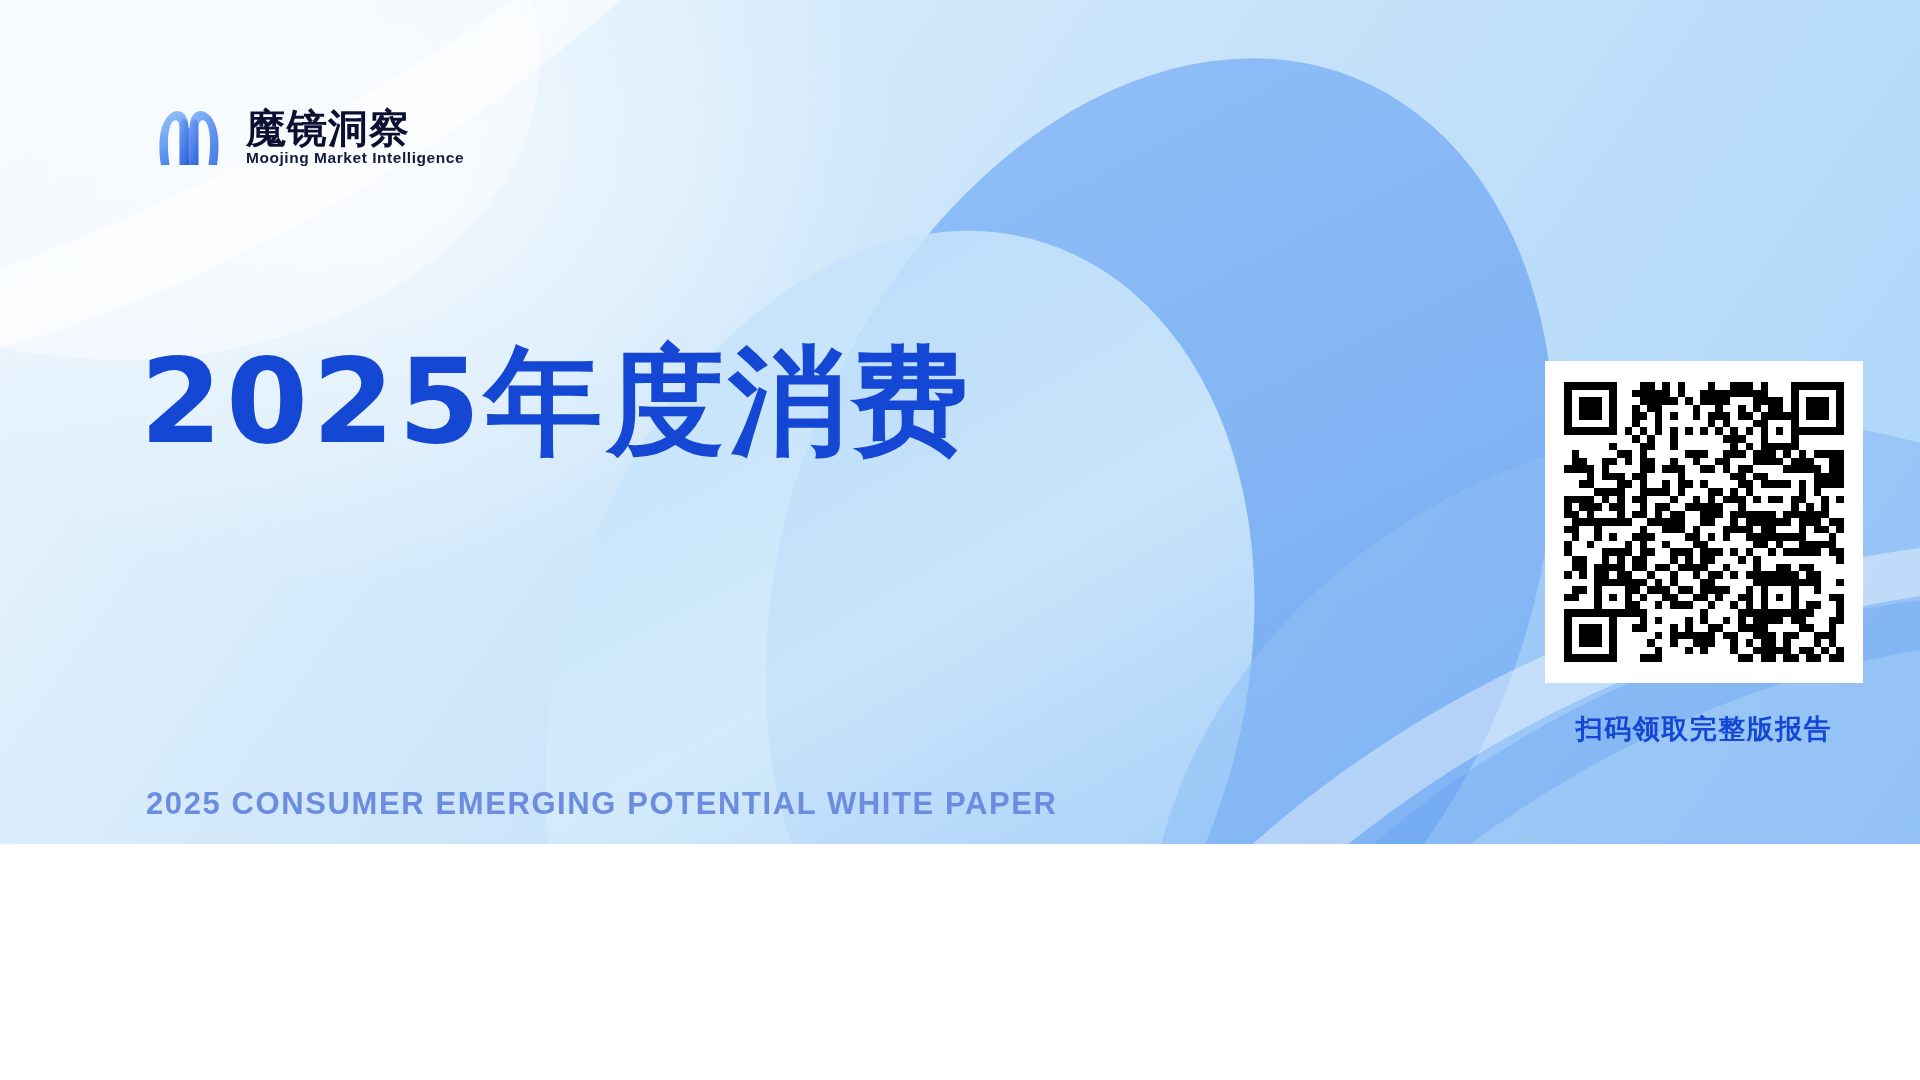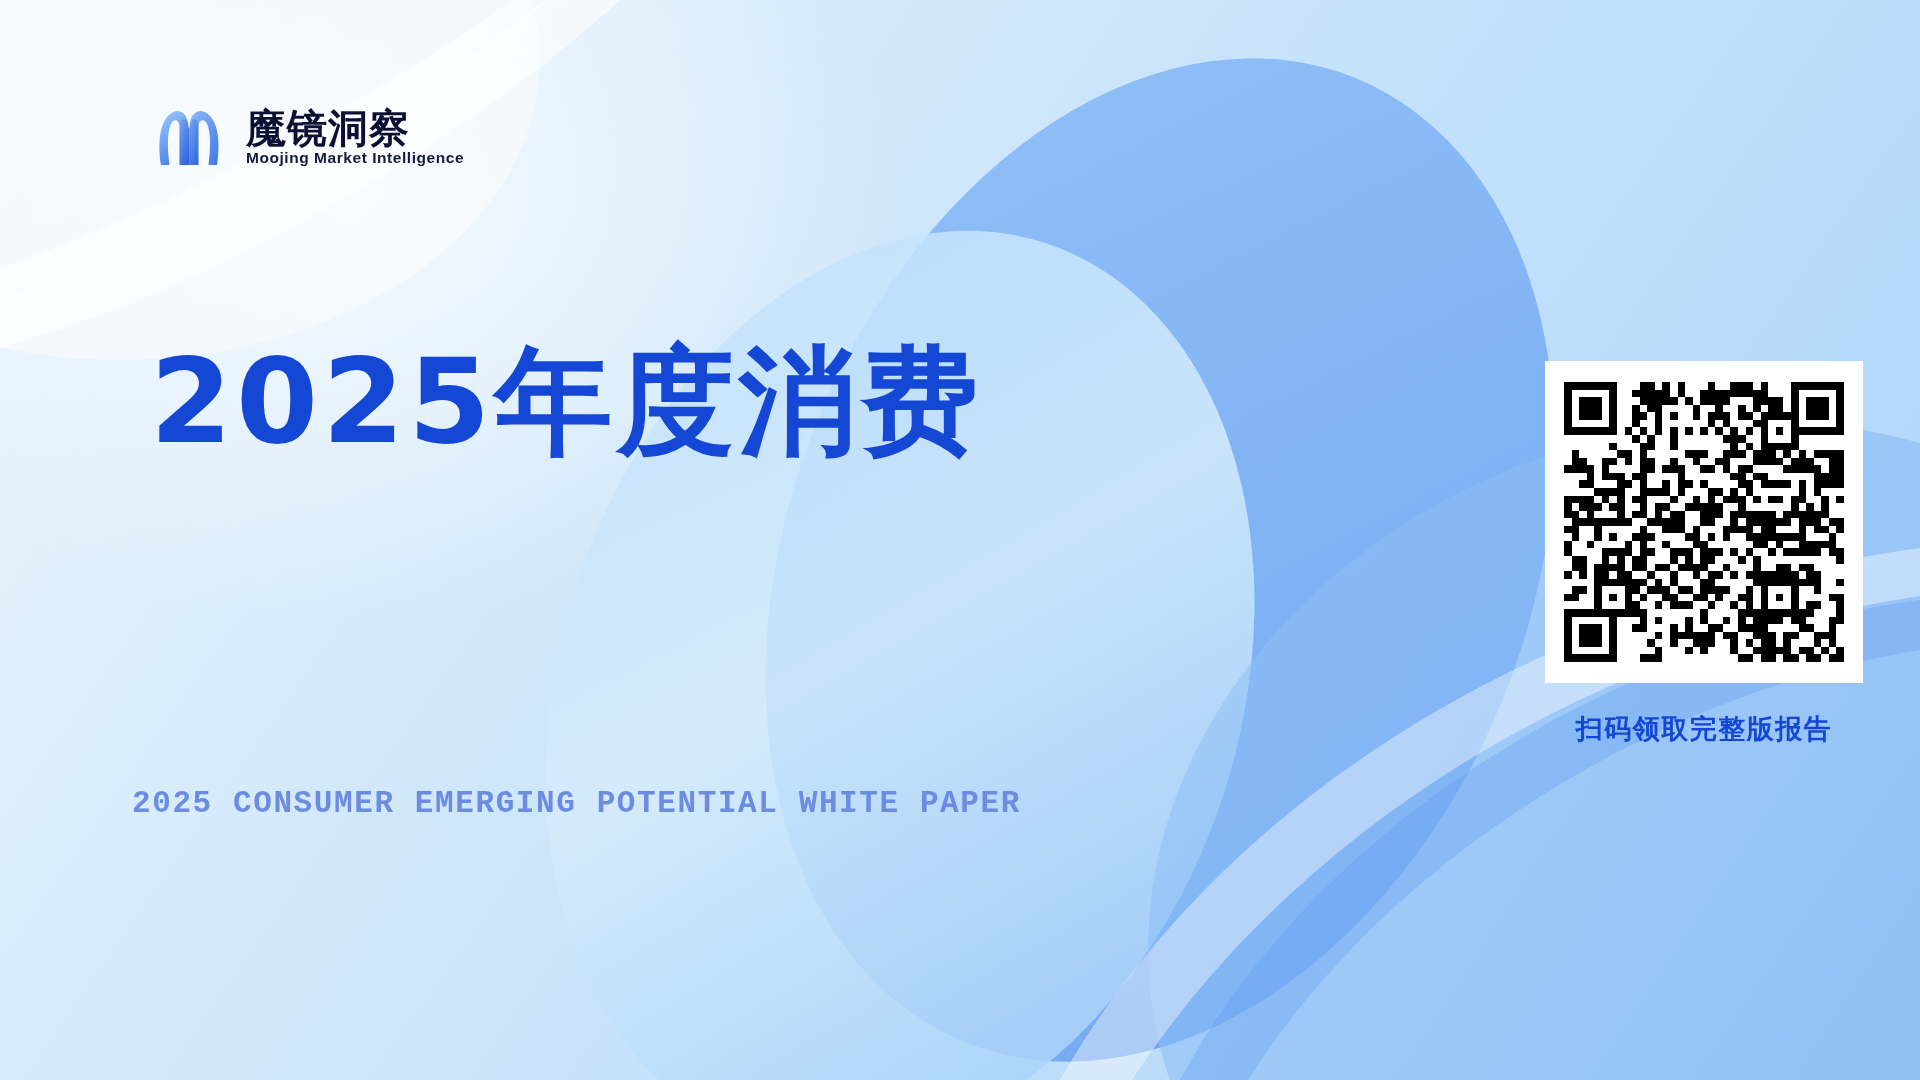--- a/index.html
+++ b/index.html
@@ -3,21 +3,21 @@
 <meta charset="utf-8">
 <style>
   * { margin:0; padding:0; box-sizing:border-box; }
   html, body {
     width:1920px; height:1080px;
     overflow:hidden;
     font-family:"Liberation Sans","DejaVu Sans",sans-serif;
   }
   #cover {
     position:relative;
-    width:1920px; height:1080px;
+    width:1920px; height:844px;
     overflow:hidden;
     background:
       radial-gradient(ellipse 900px 700px at 18% 18%, #f4f9fe 0%, rgba(244,249,254,0) 62%),
       linear-gradient(125deg, #eef6fd 0%, #d8ecfb 26%, #c6e2fa 52%, #b9dcfa 74%, #a9d2f8 100%);
     padding-left: 24px;
   }
 
   
   .bg-svg {
     position:absolute; inset:0;
@@ -41,36 +41,36 @@
   }
   .logo-en {
     font-size:15.5px; font-weight:700; letter-spacing:0.55px;
     color:#131a40; 
     font-family:"Liberation Sans",sans-serif;
   }
 
   
   .headline {
     position:absolute;
-    left:150px; top:330px;
+    left:140px; top:330px;
     z-index:5;
   }
   .headline .line {
     font-family:"DejaVu Sans","Liberation Sans",sans-serif;
     font-size:118px;
     font-weight:700;
     color:#1447d4;
     letter-spacing:4px;
     line-height:1.22;
     white-space:nowrap;
   }
   .subtitle-en {
     position:absolute;
-    left:132px; top:786px;
-    font-family:Liberation Mono, monospace;
+    left:146px; top:786px;
+    font-family:Liberation Sans, sans-serif;
     font-size:31px;
     font-weight:700;
     letter-spacing:1.6px;
     color:#6c8ce0;
     white-space:nowrap;
     z-index:5;
   }
 
   
   .qr-block {

